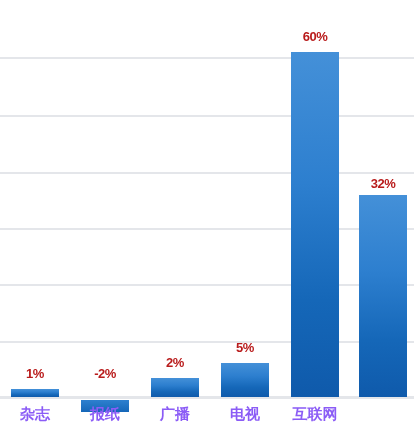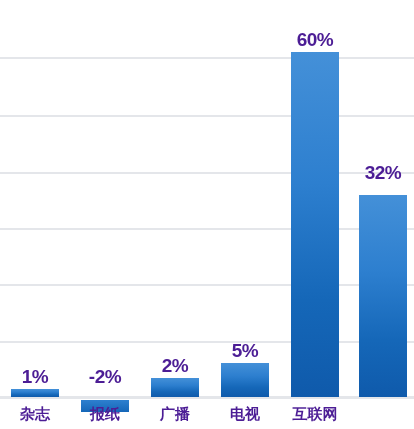--- a/index.html
+++ b/index.html
@@ -67,35 +67,35 @@
   }
   .bar.negative {
     background: linear-gradient(to bottom, #2e80cf 0%, #1567b8 100%);
   }
 
   
   .value-label {
     position: absolute;
     left: 50%;
     transform: translateX(-50%);
-    color: #4c1d95;
-    font-size: 19px;
+    color: #b91c1c;
+    font-size: 13px;
     font-weight: bold;
     letter-spacing: -0.5px;
     white-space: nowrap;
     line-height: 1;
   }
 
   
   .cat-label {
     position: absolute;
     left: 50%;
     transform: translateX(-50%);
     top: 406px;
-    color: #4c1d95;
+    color: #8b5cf6;
     font-size: 15px;
     font-weight: bold;
     white-space: nowrap;
     line-height: 1;
   }
 </style>
 </head>
 <body>
 
 <div id="chart-root">
@@ -131,17 +131,17 @@
         <div class="value-label" style="top: 341px;">5%</div>
         <div class="cat-label">电视</div>
       </div>
       <div class="bar-slot" style="left: 280px; width: 70px;">
         <div class="bar" style="top: 52px; height: 345px;"></div>
         <div class="value-label" style="top: 30px;">60%</div>
         <div class="cat-label">互联网</div>
       </div>
       <div class="bar-slot" style="left: 348px; width: 70px;">
         <div class="bar" style="top: 195px; height: 202px;"></div>
-        <div class="value-label" style="top: 163px;">32%</div>
+        <div class="value-label" style="top: 177px;">32%</div>
       </div>
     </div>
 
 </div>
 
 </body></html>

